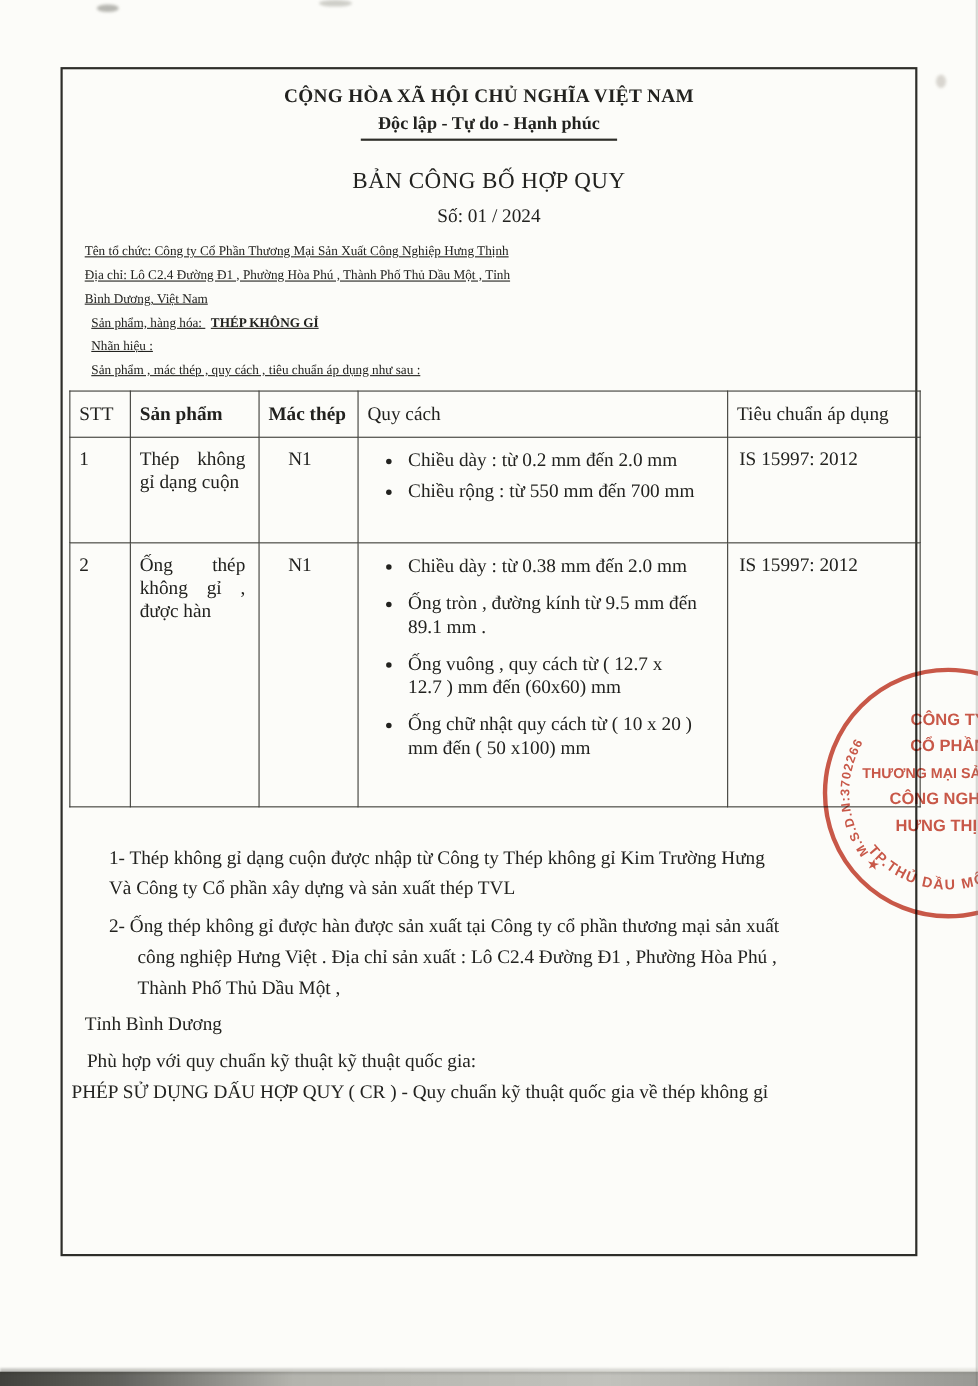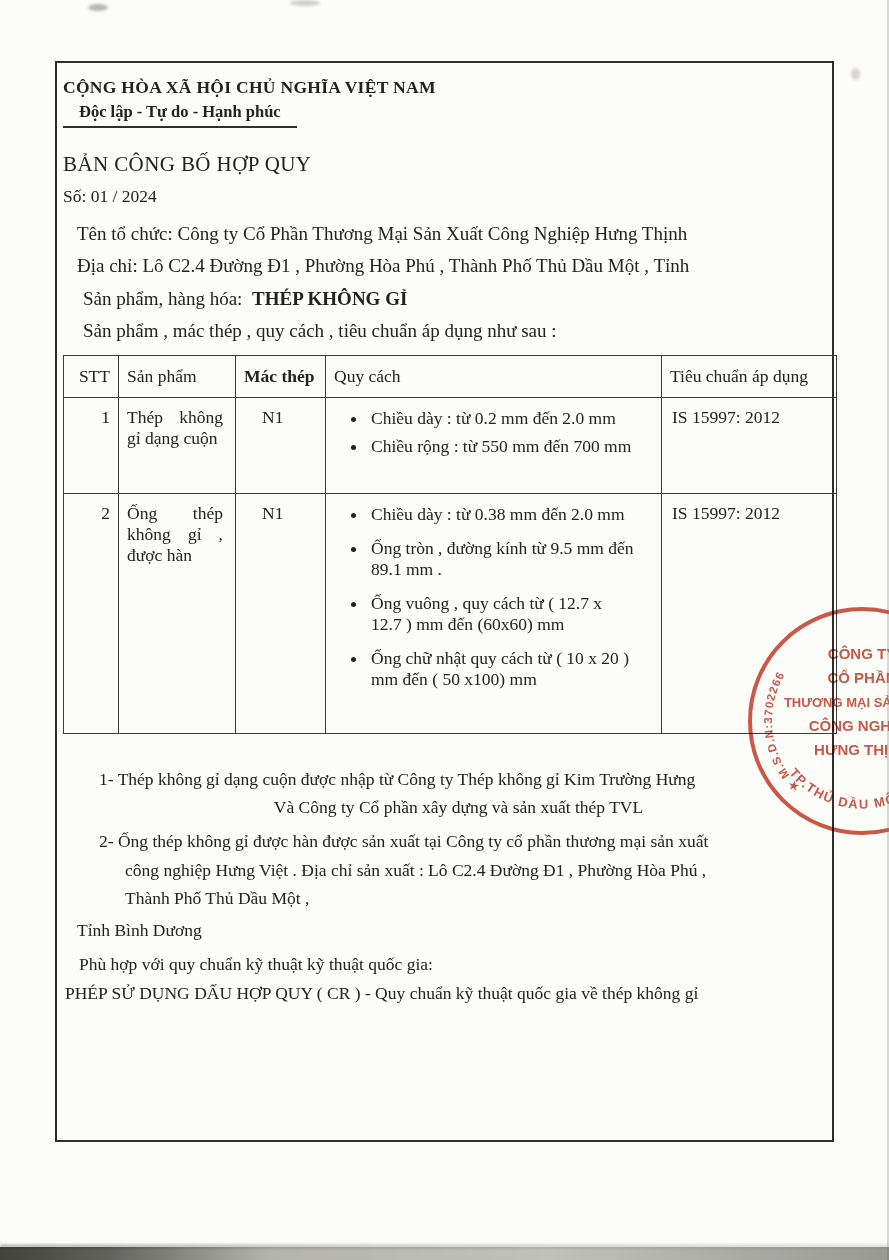--- a/index.html
+++ b/index.html
@@ -1,49 +1,49 @@
 <!DOCTYPE html>
 <html><head>
 <meta charset="utf-8">
 <style>
   html,body{margin:0;padding:0;}
   body{background:#ffffff;}
   .page{position:relative;width:889px;height:1260px;background:#fcfcf9;overflow:hidden;
         font-family:"Liberation Serif",serif;color:#22221f;}
   .frame{position:absolute;left:55px;top:61px;width:779px;height:1081px;
          border:2px solid #2e2e2a;padding:12px 6px 0;box-sizing:border-box;}
-  .center{text-align:left;}
+  .center{text-align:center;}
   .national-header{font-size:17.5px;font-weight:bold;letter-spacing:.3px;margin-top:2px;}
   .motto-wrap{margin-top:4px;}
   .motto{display:inline-block;font-size:16.5px;font-weight:bold;
          border-bottom:2px solid #2e2e2a;padding:0 16px 4px;}
   .doc-title{font-size:21px;font-weight:normal;letter-spacing:.4px;margin-top:24px;}
   .doc-number{font-size:17.5px;margin-top:9px;}
-  .p{font-size:19px;line-height:1.55;margin:3px 14px;}
+  .p{font-size:12px;line-height:1.55;margin:3px 14px;text-decoration:underline;}
   .p.first{margin-top:12px;}
   .indent2{margin-left:20px;}
   .bold{font-weight:bold;margin-top:39px;}
   table{width:100%;border-collapse:collapse;margin-top:9px;font-size:17.5px;table-layout:fixed;}
   th,td{border:1.5px solid #3c3c37;vertical-align:top;text-align:left;
         font-weight:normal;padding:9px 8px;box-sizing:border-box;}
   th{padding:10px 8px;}
-  .col-stt{width:55px;} .col-sp{width:117px;} .col-mt{width:90px;font-weight:bold;}
+  .col-stt{width:55px;} .col-sp{width:117px;font-weight:bold;} .col-mt{width:90px;font-weight:bold;}
   .col-qc{width:336px;} .col-tc{width:175px;}
-  td.stt,th.col-stt{text-align:right;}
+  td.stt,th.col-stt{text-align:left;}
   td.sp{text-align:justify;padding-right:12px;}
   td.mt{padding-left:26px;}
   td.qc{padding:9px 10px 9px 14px;}
   td.tc{padding-left:10px;}
   ul.specs{margin:1px 0 0 0;padding-left:28px;}
   ul.specs li{padding-left:3px;margin-bottom:7px;max-width:263px;}
   tr.r2 ul.specs li{margin-bottom:13px;}
   tr.r1{height:96px;} tr.r2{height:240px;}
   .notes{margin-top:32px;font-size:17.5px;line-height:1.5;}
   .note-l1{margin:0 8px 2px 36px;}
-  .note-l2{margin:0 8px 8px 36px;text-align:center;}
+  .note-l2{margin:0 8px 8px 36px;}
   .note2-l1{margin:0 8px 2px 36px;}
   .note2-cont{margin:0 8px 2px 62px;}
   .province{margin:6px 14px 2px;}
   .conform-intro{margin:8px 16px 2px;}
   .conform-l1{margin:8px 2px 0;text-indent:30px;text-align:justify;text-align-last:justify;}
   .conform-l2{margin:2px 2px 0;}
   .stamp{position:absolute;left:732px;top:591px;width:260px;height:260px;
          opacity:.85;mix-blend-mode:multiply;}
   .stamp svg text{font-family:"Liberation Sans",sans-serif;font-weight:bold;}
   .edge-right{position:absolute;right:0;top:0;width:2px;height:100%;
@@ -73,25 +73,27 @@
     <div class="center national-header">CỘNG HÒA XÃ HỘI CHỦ NGHĨA VIỆT NAM</div>
     <div class="center motto-wrap">
       <span class="motto">Độc lập - Tự do - Hạnh phúc</span>
     </div>
 
     <div class="center doc-title">BẢN CÔNG BỐ HỢP QUY</div>
     <div class="center doc-number">Số: 01 / 2024</div>
 
     <div class="p first">Tên tổ chức: Công ty Cổ Phần Thương Mại Sản Xuất Công Nghiệp Hưng Thịnh</div>
     <div class="p">Địa chỉ: Lô C2.4 Đường Đ1 , Phường Hòa Phú , Thành Phố Thủ Dầu Một , Tỉnh</div>
+    <div class="p">Bình Dương, Việt Nam</div>
 
     <div class="p indent2">
       <span>Sản phẩm, hàng hóa:</span>
       <span class="bold" style="margin-left:5px">THÉP KHÔNG GỈ</span>
     </div>
+    <div class="p indent2">Nhãn hiệu :</div>
     <div class="p indent2">Sản phẩm , mác thép , quy cách , tiêu chuẩn áp dụng như sau :</div>
 
     <table>
       <thead>
         <tr>
           <th class="col-stt">STT</th>
           <th class="col-sp">Sản phẩm</th>
           <th class="col-mt">Mác thép</th>
           <th class="col-qc">Quy cách</th>
           <th class="col-tc">Tiêu chuẩn áp dụng</th>

